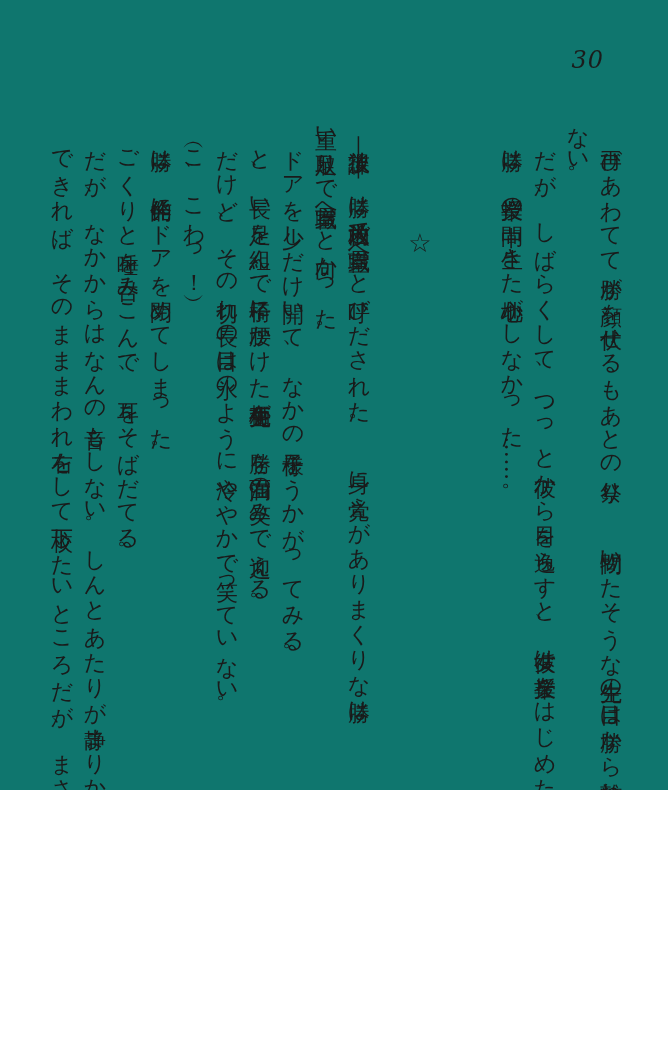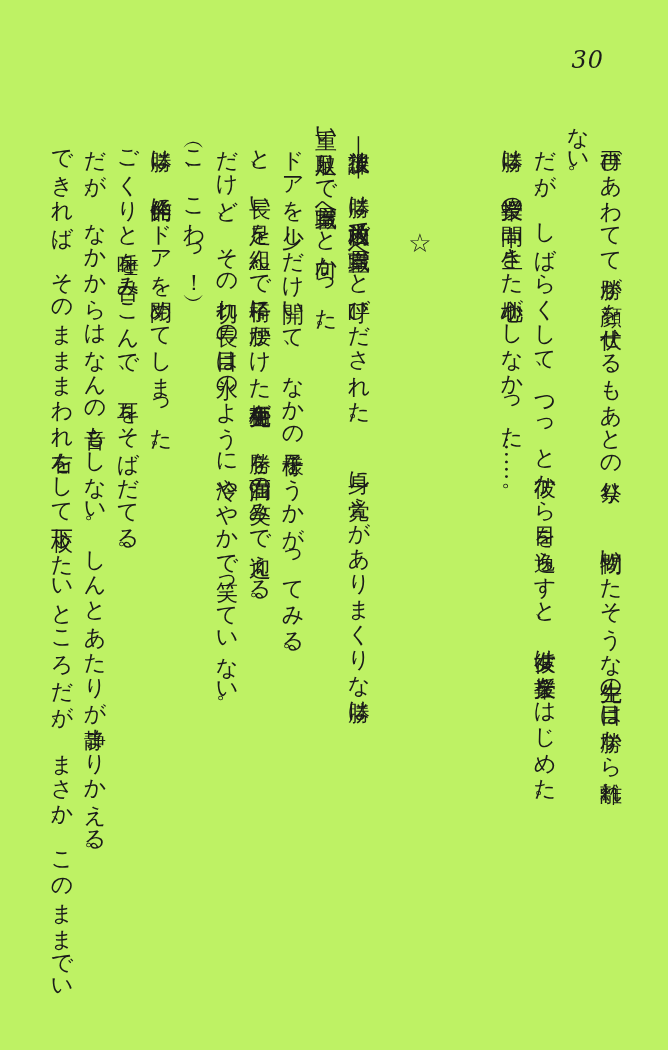--- a/index.html
+++ b/index.html
@@ -2,22 +2,22 @@
 <html><head>
 <meta charset="utf-8">
 <style>
   html, body {
     margin: 0;
     padding: 0;
   }
   .page {
     position: relative;
     width: 668px;
-    height: 1050px;
-    background: #bef264;
+    height: 790px;
+    background: #0f766e;
     overflow: hidden;
     font-family: "DejaVu Serif", "Liberation Serif", serif;
   }
   .page-number {
     position: absolute;
     top: 46px;
     right: 64px;
     font-size: 24px;
     font-style: italic;
     color: #1b1b1b;

